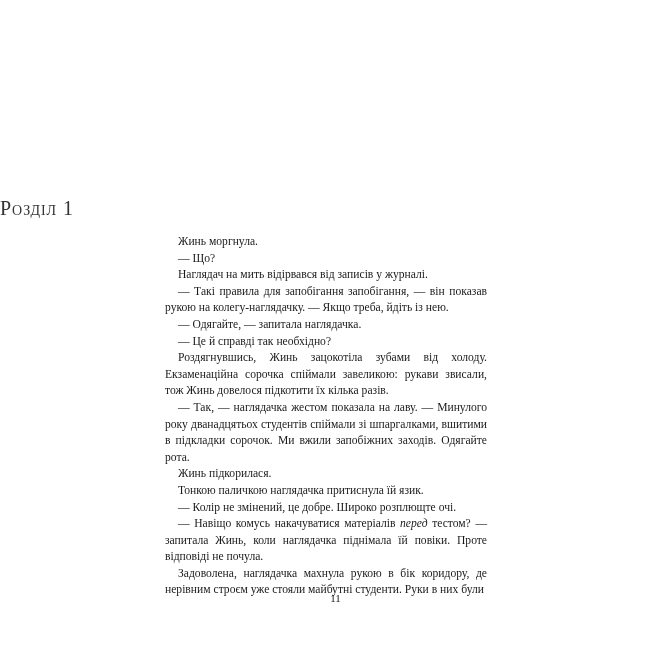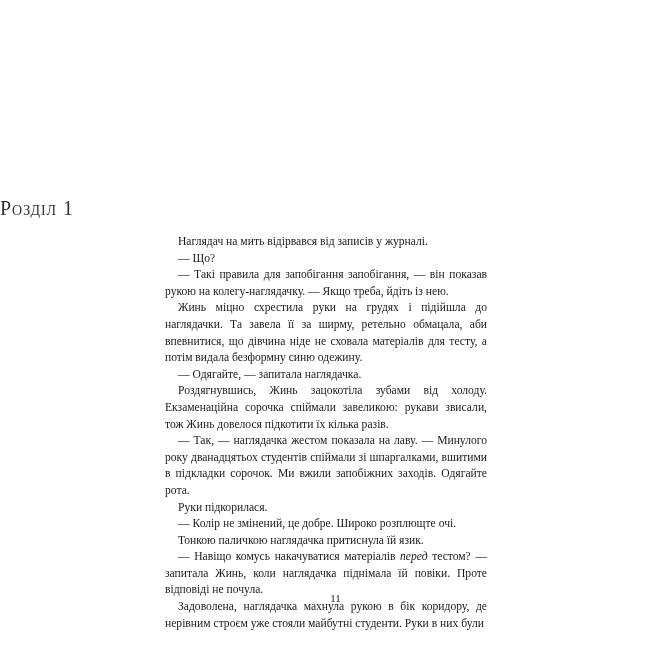--- a/index.html
+++ b/index.html
@@ -14,28 +14,29 @@
   .page-number { position: absolute; top: 592px; left: 0; width: 585px; text-align: center; font-size: 11px; padding-left: 43px; }
   em { font-style: italic; margin-top: 23px; }
 </style>
 </head>
 <body>
 
 <div class="page">
   <h1 class="chapter-title">Розділ 1</h1>
 
   <div class="body-text">
+    <p>Жинь моргнула.</p>
+    <p>— Що?</p>
     <p>Наглядач на мить відірвався від записів у журналі.</p>
-    <p>— Що?</p>
     <p>— Такі правила для запобігання запобігання, — він показав рукою на колегу-наглядачку. — Якщо треба, йдіть із нею.</p>
-    <p>Жинь міцно схрестила руки на грудях і підійшла до наглядачки. Та завела її за ширму, ретельно обмацала, аби впевнитися, що дівчина ніде не сховала матеріалів для тесту, а потім видала безформну синю одежину.</p>
     <p>— Одягайте, — запитала наглядачка.</p>
+    <p>— Це й справді так необхідно?</p>
     <p>Роздягнувшись, Жинь зацокотіла зубами від холоду. Екзаменаційна сорочка спіймали завеликою: рукави звисали, тож Жинь довелося підкотити їх кілька разів.</p>
     <p>— Так, — наглядачка жестом показала на лаву. — Минулого року дванадцятьох студентів спіймали зі шпаргалками, вшитими в підкладки сорочок. Ми вжили запобіжних заходів. Одягайте рота.</p>
-    <p>Руки підкорилася.</p>
+    <p>Жинь підкорилася.</p>
+    <p>Тонкою паличкою наглядачка притиснула їй язик.</p>
     <p>— Колір не змінений, це добре. Широко розплющте очі.</p>
-    <p>Тонкою паличкою наглядачка притиснула їй язик.</p>
     <p><span>— Навіщо комусь накачуватися матеріалів </span><em>перед</em><span> тестом? — запитала Жинь, коли наглядачка піднімала їй повіки. Проте відповіді не почула.</span></p>
     <p>Задоволена, наглядачка махнула рукою в бік коридору, де нерівним строєм уже стояли майбутні студенти. Руки в них були</p>
   </div>
 
   <div class="page-number">11</div>
 </div>
 
 </body></html>

